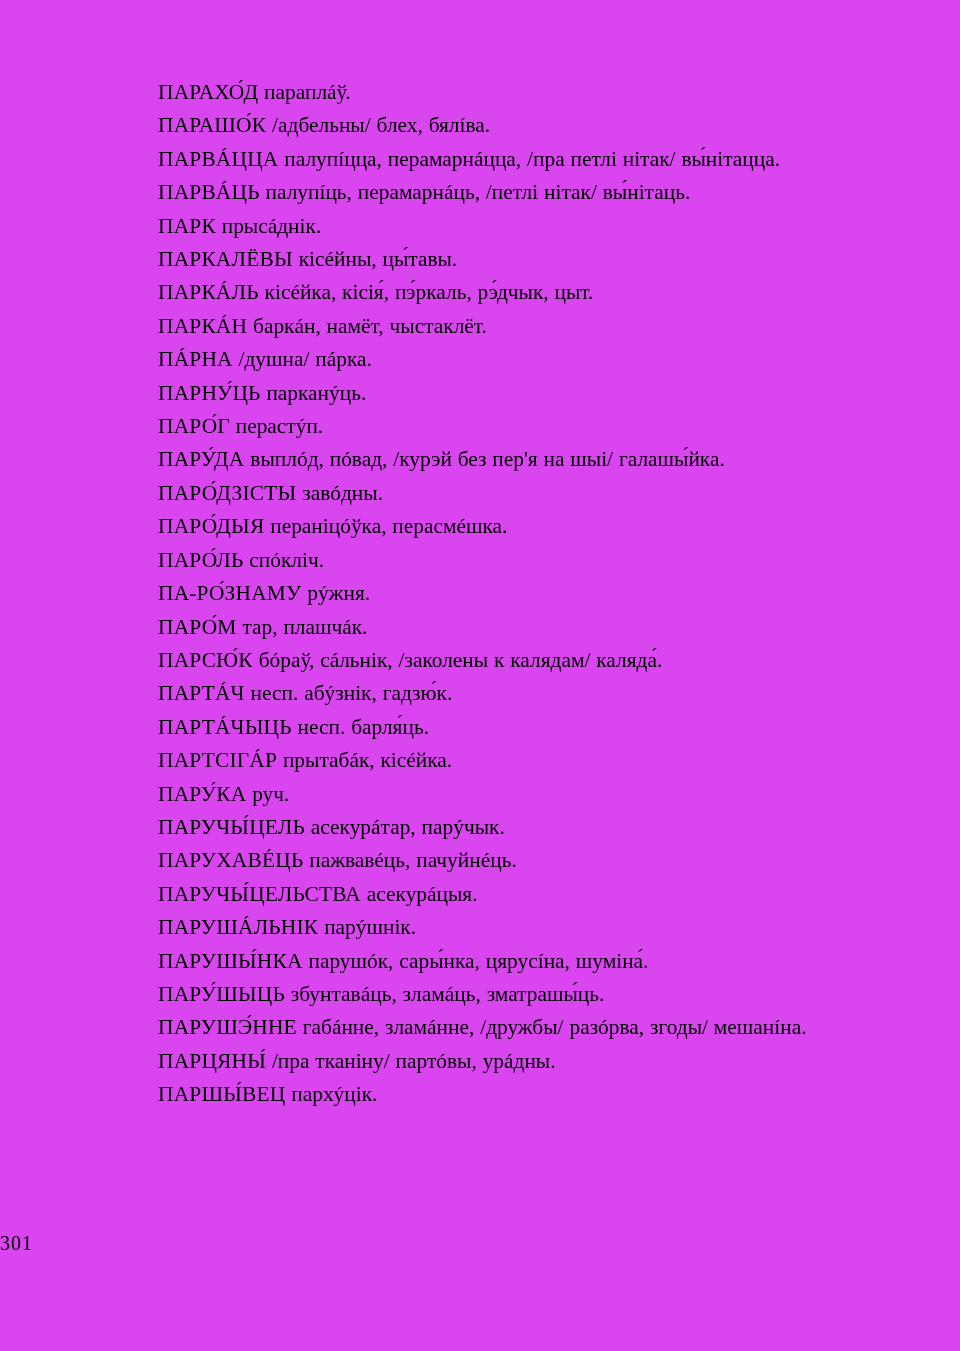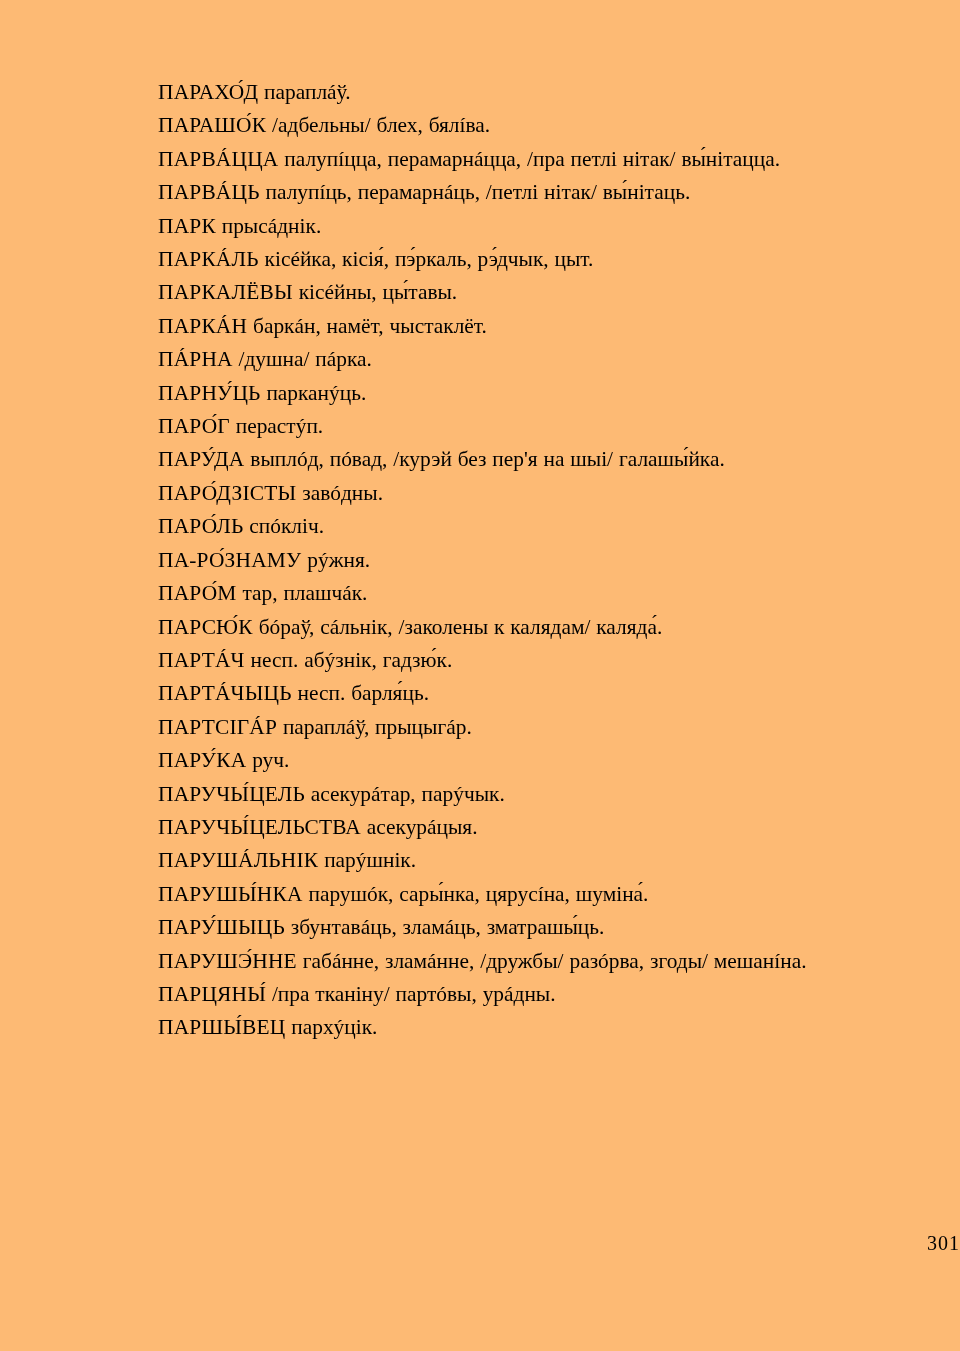--- a/index.html
+++ b/index.html
@@ -14,21 +14,21 @@
     font-family: "Liberation Serif", "DejaVu Serif", serif;
     color: #000000;
     overflow: hidden;
   }
   .page {
     position: absolute;
     left: 0;
     top: 0;
     width: 960px;
     height: 1351px;
-    background: #fdba74;
+    background: #d946ef;
   }
   .column {
     position: absolute;
     left: 100px;
     top: 76px;
     width: 762px;
   }
   .entry {
     font-size: 21.4px;
     line-height: 33.4px;
@@ -46,21 +46,21 @@
     font-weight: normal;
     letter-spacing: 0.2px;
   }
   .it {
   }
   .pagenum {
     position: absolute;
     left: 0;
     top: 1232px;
     width: 960px;
-    text-align: right;
+    text-align: left;
     font-size: 20px;
     letter-spacing: 1px;
   }
 </style>
 </head>
 <body>
 
 <div class="page">
 
   <div class="column">
@@ -68,57 +68,59 @@
     <p class="entry nowrap"><span class="hw">ПАРАХО́Д</span> <span>параплáў.</span></p>
 
     <p class="entry nowrap"><span class="hw">ПАРАШО́К</span> <span class="it">/адбельны/</span> <span>блех, бялíва.</span></p>
 
     <p class="entry"><span class="hw">ПАРВÁЦЦА</span> <span>палупíцца, перамарнáцца,</span> <span class="it">/пра петлі нітак/</span> <span>вы́нітацца.</span></p>
 
     <p class="entry"><span class="hw">ПАРВÁЦЬ</span> <span>палупíць, перамарнáць,</span> <span class="it">/петлі нітак/</span> <span>вы́нітаць.</span></p>
 
     <p class="entry nowrap"><span class="hw">ПАРК</span> <span>прысáднік.</span></p>
 
+    <p class="entry nowrap"><span class="hw">ПАРКАЛЁВЫ</span> <span>кісéйны, цы́тавы.</span></p>
+
     <p class="entry nowrap"><span class="hw">ПАРКÁЛЬ</span> <span>кісéйка, кісія́, пэ́ркаль, рэ́дчык, цыт.</span></p>
-
-    <p class="entry nowrap"><span class="hw">ПАРКАЛЁВЫ</span> <span>кісéйны, цы́тавы.</span></p>
 
     <p class="entry nowrap"><span class="hw">ПАРКÁН</span> <span>баркáн, намёт, чыстаклёт.</span></p>
 
     <p class="entry nowrap"><span class="hw">ПÁРНА</span> <span class="it">/душна/</span> <span>пáрка.</span></p>
 
     <p class="entry nowrap"><span class="hw">ПАРНУ́ЦЬ</span> <span>парканýць.</span></p>
 
     <p class="entry nowrap"><span class="hw">ПАРО́Г</span> <span>перастýп.</span></p>
 
     <p class="entry"><span class="hw">ПАРУ́ДА</span> <span>выплóд, пóвад,</span> <span class="it">/курэй без пер'я на шыі/</span> <span>галашы́йка.</span></p>
 
     <p class="entry nowrap"><span class="hw">ПАРО́ДЗІСТЫ</span> <span>завóдны.</span></p>
 
+    <p class="entry nowrap"><span class="hw">ПАРО́ДЫЯ</span> <span>пераніцóўка, перасмéшка.</span></p>
 
     <p class="entry nowrap"><span class="hw">ПАРО́ЛЬ</span> <span>спóкліч.</span></p>
 
     <p class="entry nowrap"><span class="hw">ПА-РО́ЗНАМУ</span> <span>рýжня.</span></p>
 
     <p class="entry nowrap"><span class="hw">ПАРО́М</span> <span>тар, плашчáк.</span></p>
 
     <p class="entry nowrap"><span class="hw">ПАРСЮ́К</span> <span>бóраў, сáльнік,</span> <span class="it">/заколены к калядам/</span> <span>каляда́.</span></p>
 
     <p class="entry nowrap"><span class="hw">ПАРТÁЧ</span> <span class="it">несп.</span> <span>абýзнік, гадзю́к.</span></p>
 
     <p class="entry nowrap"><span class="hw">ПАРТÁЧЫЦЬ</span> <span class="it">несп.</span> <span>барля́ць.</span></p>
 
-    <p class="entry nowrap"><span class="hw">ПАРТСІГÁР</span> <span>параплáў, прыцыгáр.</span></p>
+    <p class="entry nowrap"><span class="hw">ПАРТСІГÁР</span> <span>прытабáк, кісéйка.</span></p>
 
 
     <p class="entry nowrap"><span class="hw">ПАРУ́КА</span> <span>руч.</span></p>
 
 
     <p class="entry nowrap"><span class="hw">ПАРУЧЫ́ЦЕЛЬ</span> <span>асекурáтар, парýчык.</span></p>
 
+    <p class="entry nowrap"><span class="hw">ПАРУХАВÉЦЬ</span> <span>пажвавéць, пачуйнéць.</span></p>
 
     <p class="entry nowrap"><span class="hw">ПАРУЧЫ́ЦЕЛЬСТВА</span> <span>асекурáцыя.</span></p>
 
     <p class="entry nowrap"><span class="hw">ПАРУШÁЛЬНІК</span> <span>парýшнік.</span></p>
 
     <p class="entry nowrap"><span class="hw">ПАРУШЫ́НКА</span> <span>парушóк, сары́нка, цярусíна, шуміна́.</span></p>
 
     <p class="entry nowrap"><span class="hw">ПАРУ́ШЫЦЬ</span> <span>збунтавáць, зламáць, зматрашы́ць.</span></p>
 
     <p class="entry"><span class="hw">ПАРУШЭ́ННЕ</span> <span>габáнне, зламáнне,</span> <span class="it">/дружбы/</span> <span>разóрва,</span> <span class="it">згоды/</span> <span>мешанíна.</span></p>

